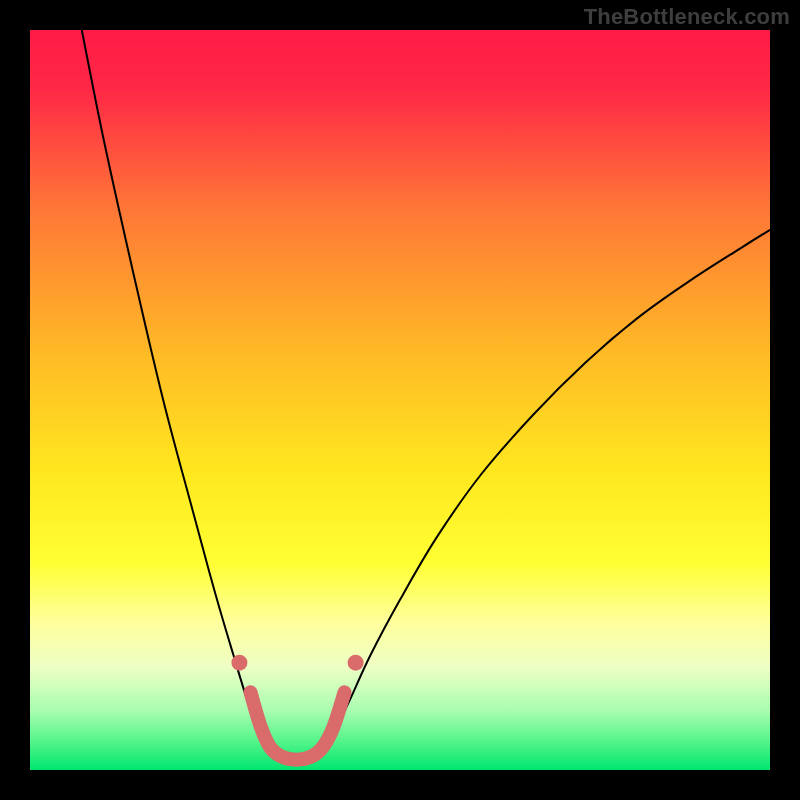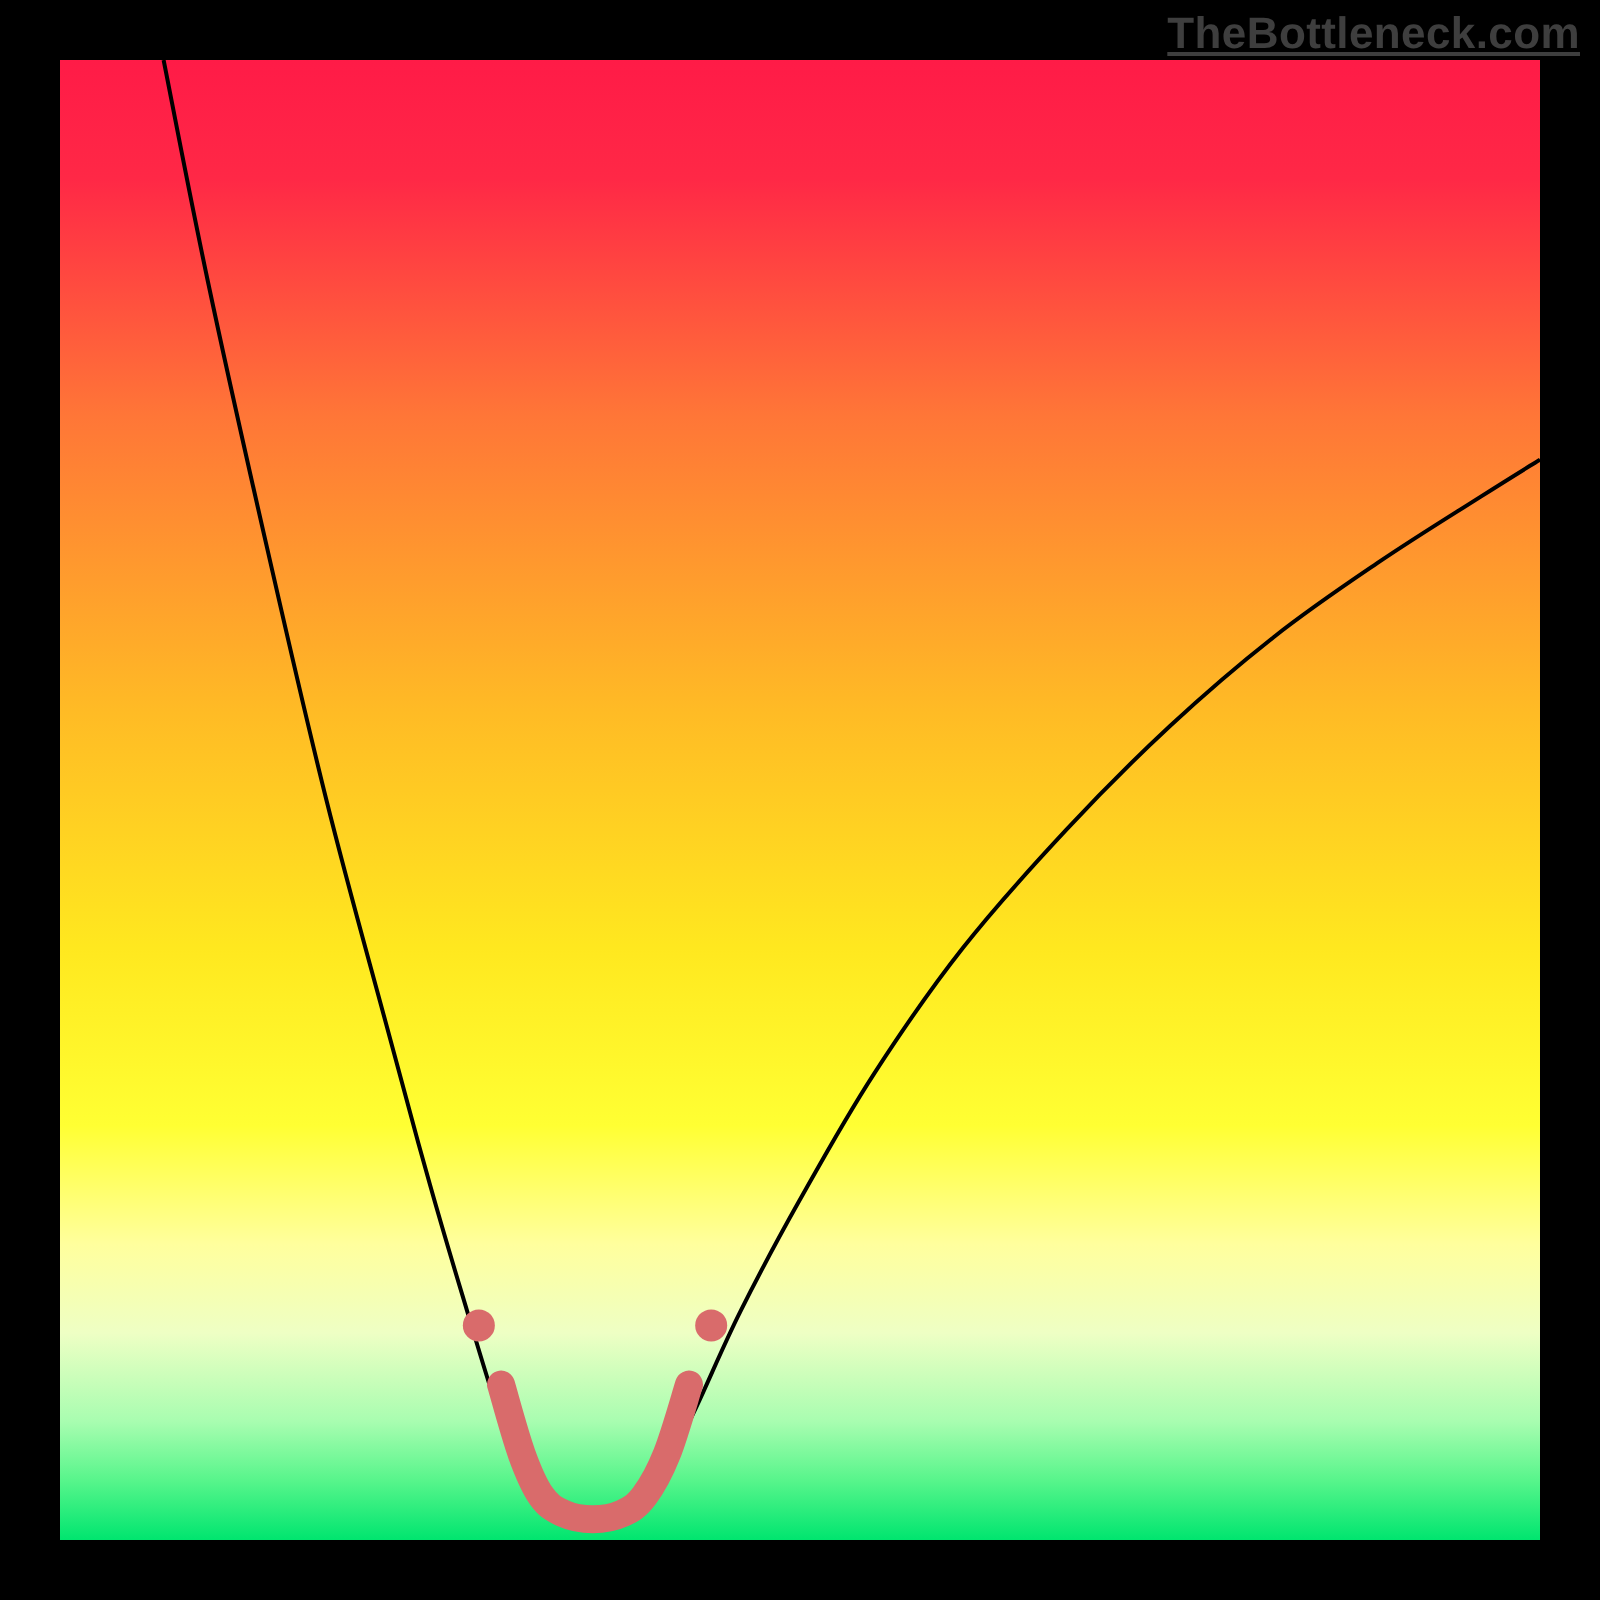--- a/index.html
+++ b/index.html
@@ -20,21 +20,20 @@
   .watermark {
     position: absolute;
     top: 4px;
     right: 10px;
     color: #3e3e3e;
     font-size: 22px;
     font-weight: 600;
     letter-spacing: 0.2px;
     z-index: 30;
     user-select: none;
-    text-decoration: underline;
   }
   .plot-area {
     position: absolute;
     left: 30px;
     top: 30px;
     width: 740px;
     height: 740px;
     overflow: hidden;
   }
   .bg-gradient {

